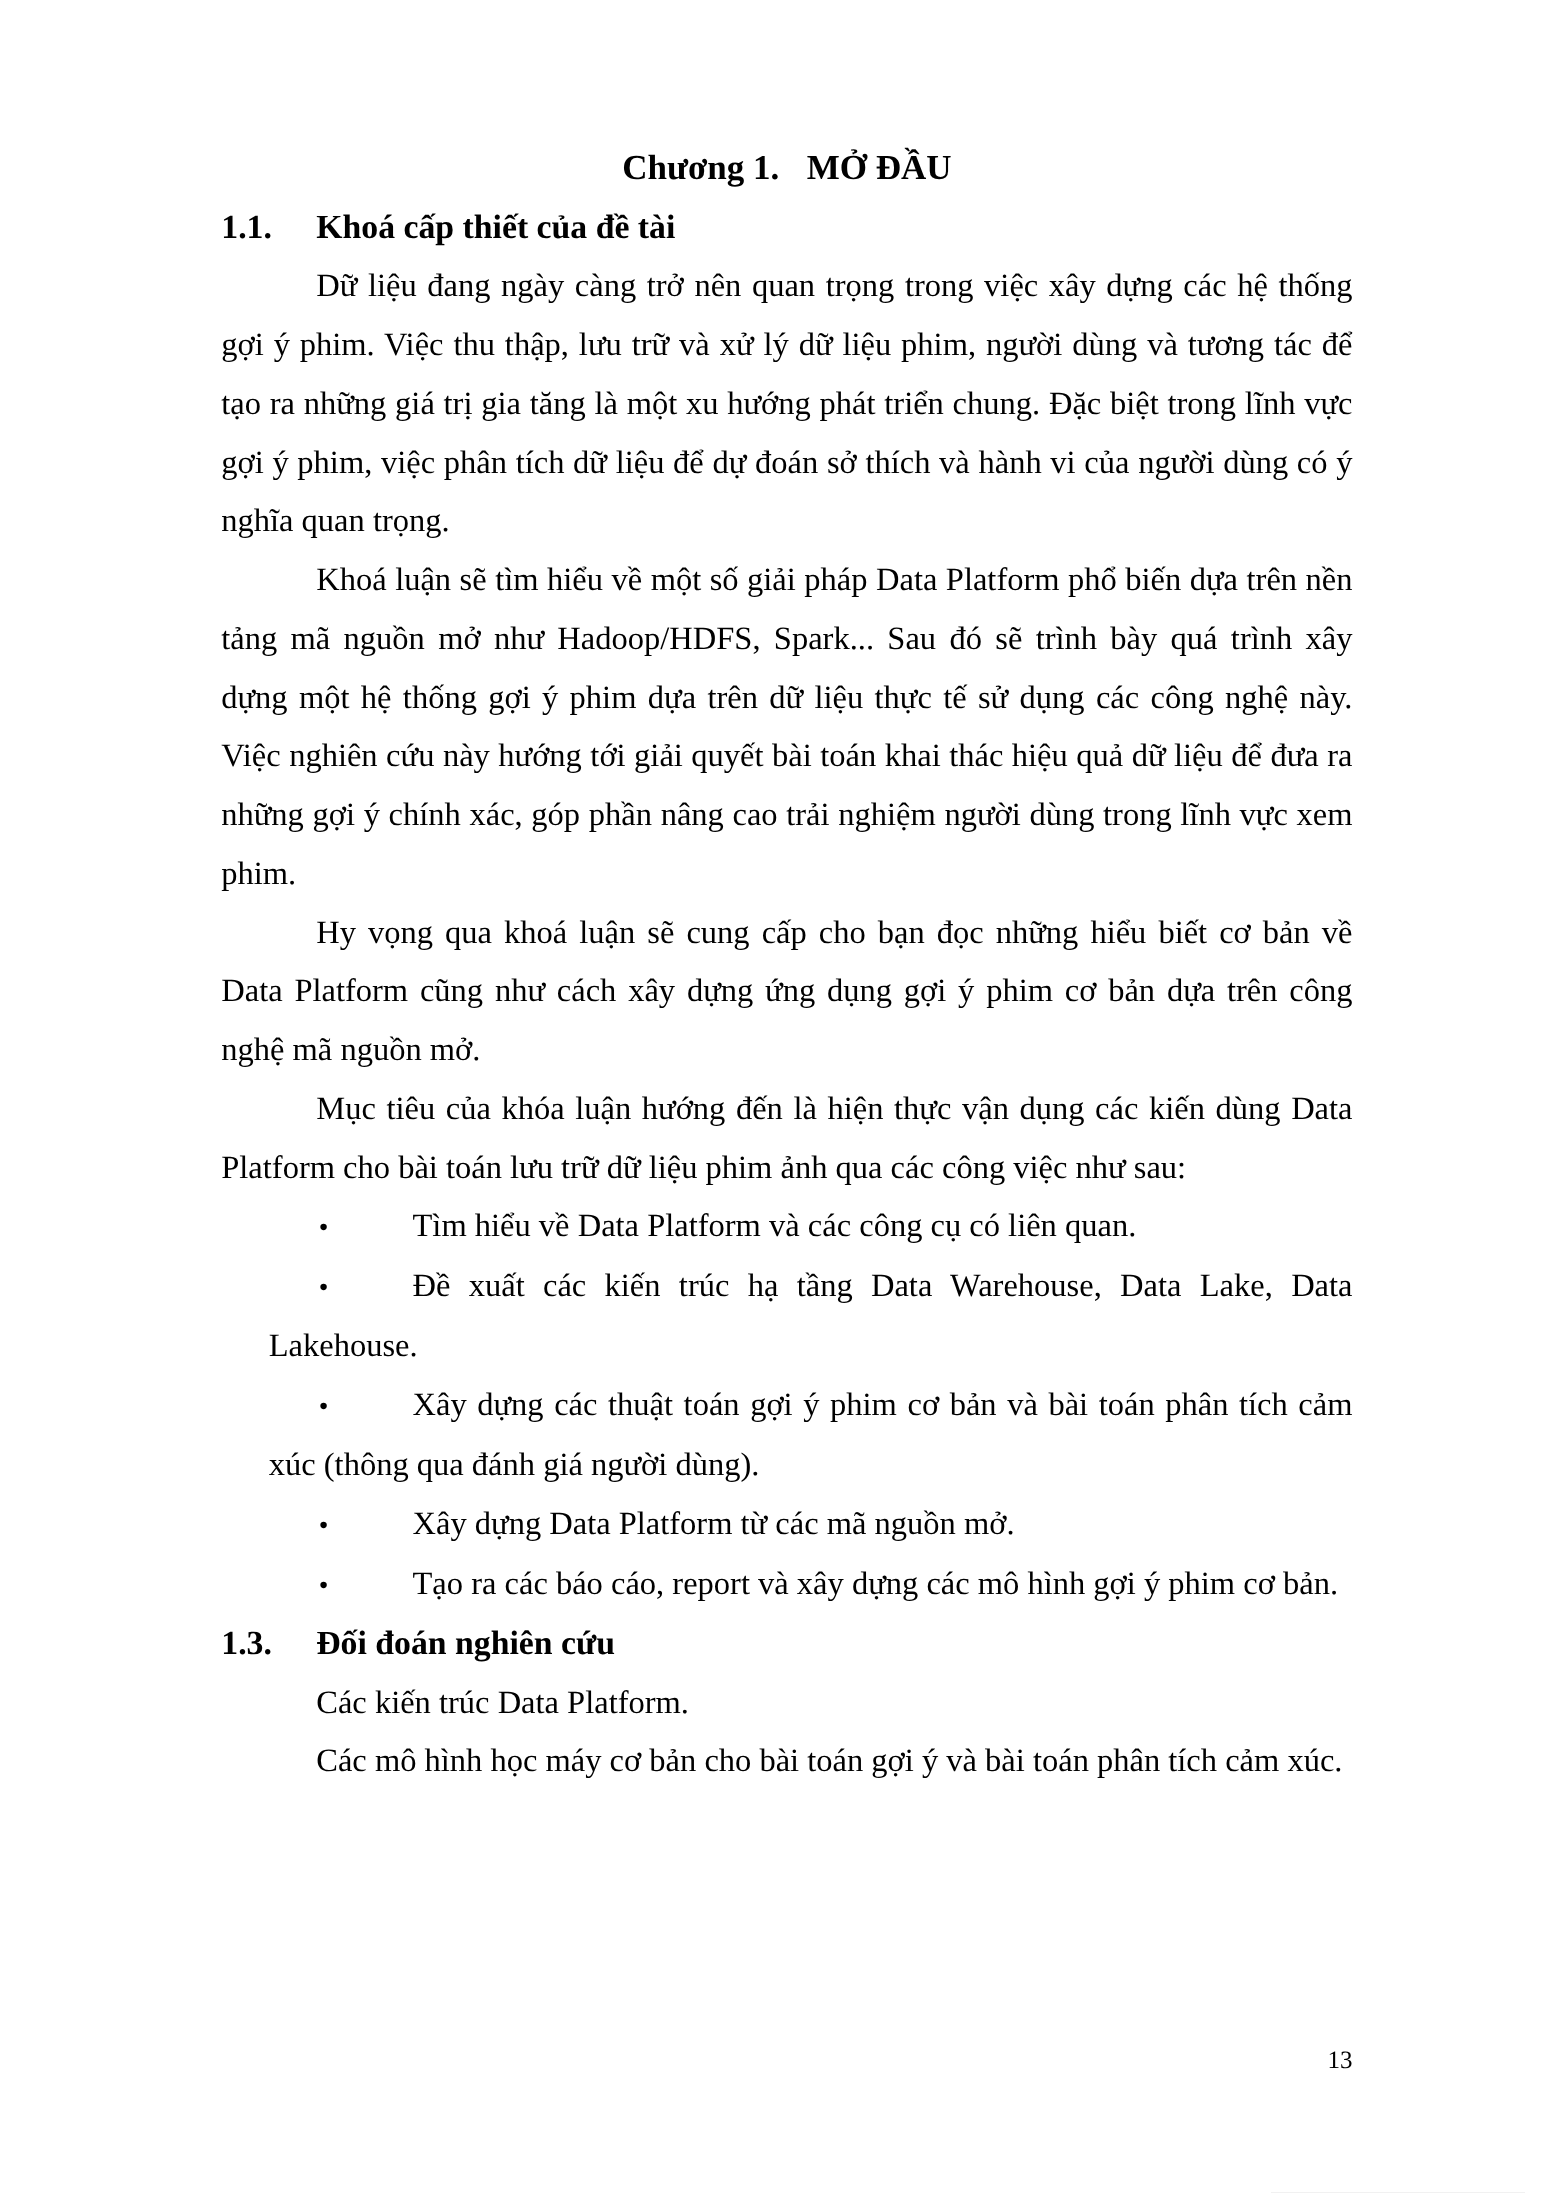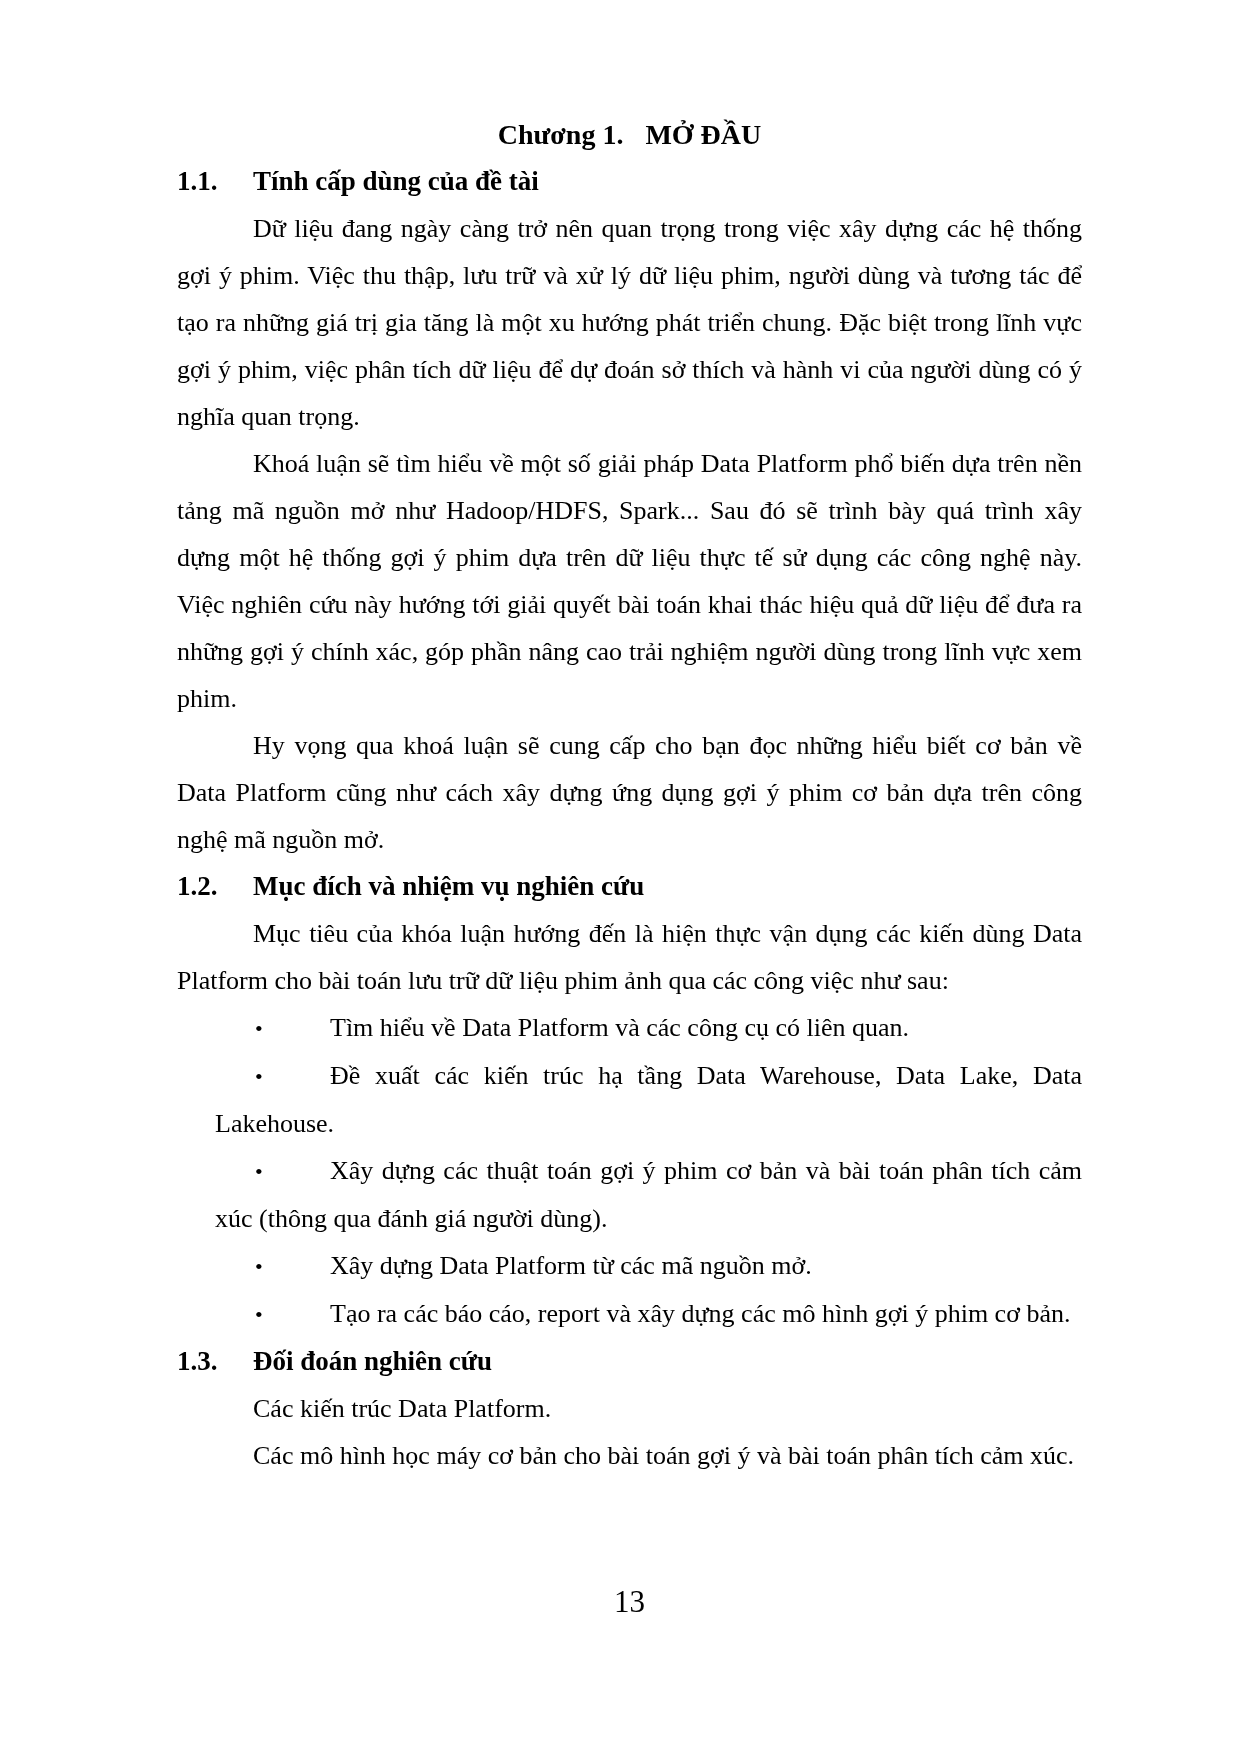--- a/index.html
+++ b/index.html
@@ -57,50 +57,47 @@
   }
   .bullet-marker {
     display: inline-block;
     margin-left: 40px;
     width: 75px;
     font-size: 22px;
   }
   .footer-pagenum {
     position: absolute;
     left: 177px;
-    top: 1578px;
+    top: 1625px;
     width: 905px;
-    text-align: center;
-    font-size: 31px;
+    text-align: right;
+    font-size: 20px;
     line-height: 47px;
   }
 </style>
 </head>
 <body>
 
 <div class="page">
   <div class="content">
 
     <div class="chapter-title">
       <span class="chapter-label">Chương 1.</span><span>MỞ ĐẦU</span>
     </div>
 
     <div class="section">
       <div class="section-heading">
-        <span class="sec-num">1.1.</span><span>Tính cấp dùng của đề tài</span>
+        <span class="sec-num">1.1.</span><span>Khoá cấp thiết của đề tài</span>
       </div>
       <p class="para">Dữ liệu đang ngày càng trở nên quan trọng trong việc xây dựng các hệ thống gợi ý phim. Việc thu thập, lưu trữ và xử lý dữ liệu phim, người dùng và tương tác để tạo ra những giá trị gia tăng là một xu hướng phát triển chung. Đặc biệt trong lĩnh vực gợi ý phim, việc phân tích dữ liệu để dự đoán sở thích và hành vi của người dùng có ý nghĩa quan trọng.</p>
       <p class="para">Khoá luận sẽ tìm hiểu về một số giải pháp Data Platform phổ biến dựa trên nền tảng mã nguồn mở như Hadoop/HDFS, Spark... Sau đó sẽ trình bày quá trình xây dựng một hệ thống gợi ý phim dựa trên dữ liệu thực tế sử dụng các công nghệ này. Việc nghiên cứu này hướng tới giải quyết bài toán khai thác hiệu quả dữ liệu để đưa ra những gợi ý chính xác, góp phần nâng cao trải nghiệm người dùng trong lĩnh vực xem phim.</p>
       <p class="para">Hy vọng qua khoá luận sẽ cung cấp cho bạn đọc những hiểu biết cơ bản về Data Platform cũng như cách xây dựng ứng dụng gợi ý phim cơ bản dựa trên công nghệ mã nguồn mở.</p>
     </div>
 
     <div class="section">
-      <div class="section-heading">
-        <span class="sec-num">1.2.</span><span>Mục đích và nhiệm vụ nghiên cứu</span>
-      </div>
       <p class="para">Mục tiêu của khóa luận hướng đến là hiện thực vận dụng các kiến dùng Data Platform cho bài toán lưu trữ dữ liệu phim ảnh qua các công việc như sau:</p>
 
       <div class="bullet-item">
         <span class="bullet-marker">•</span><span>Tìm hiểu về Data Platform và các công cụ có liên quan.</span>
       </div>
       <div class="bullet-item">
         <span class="bullet-marker">•</span><span>Đề xuất các kiến trúc hạ tầng Data Warehouse, Data Lake, Data Lakehouse.</span>
       </div>
       <div class="bullet-item">
         <span class="bullet-marker">•</span><span>Xây dựng các thuật toán gợi ý phim cơ bản và bài toán phân tích cảm xúc (thông qua đánh giá người dùng).</span>

